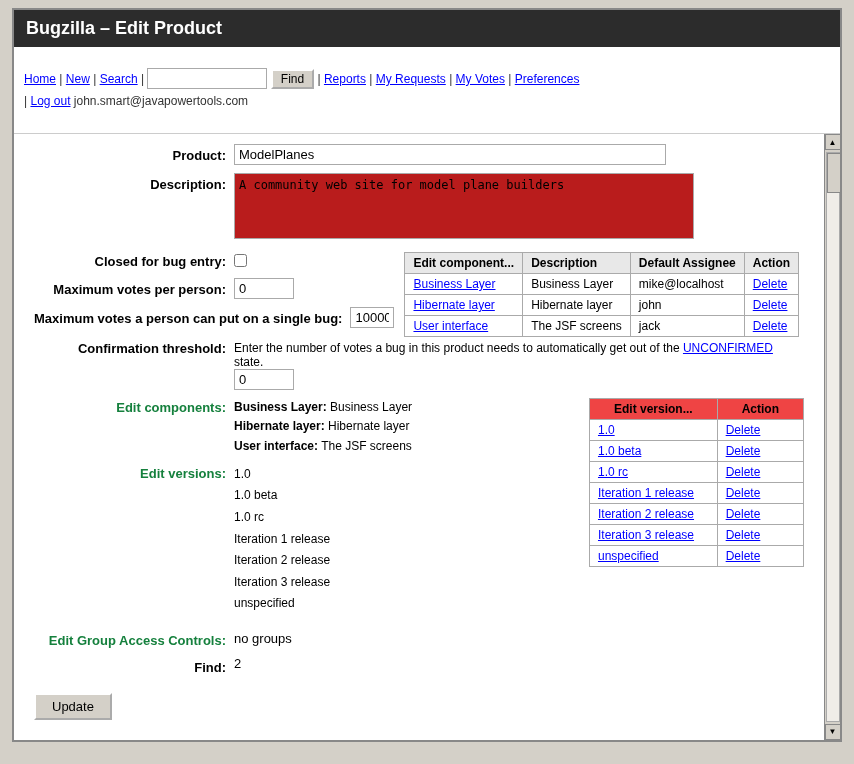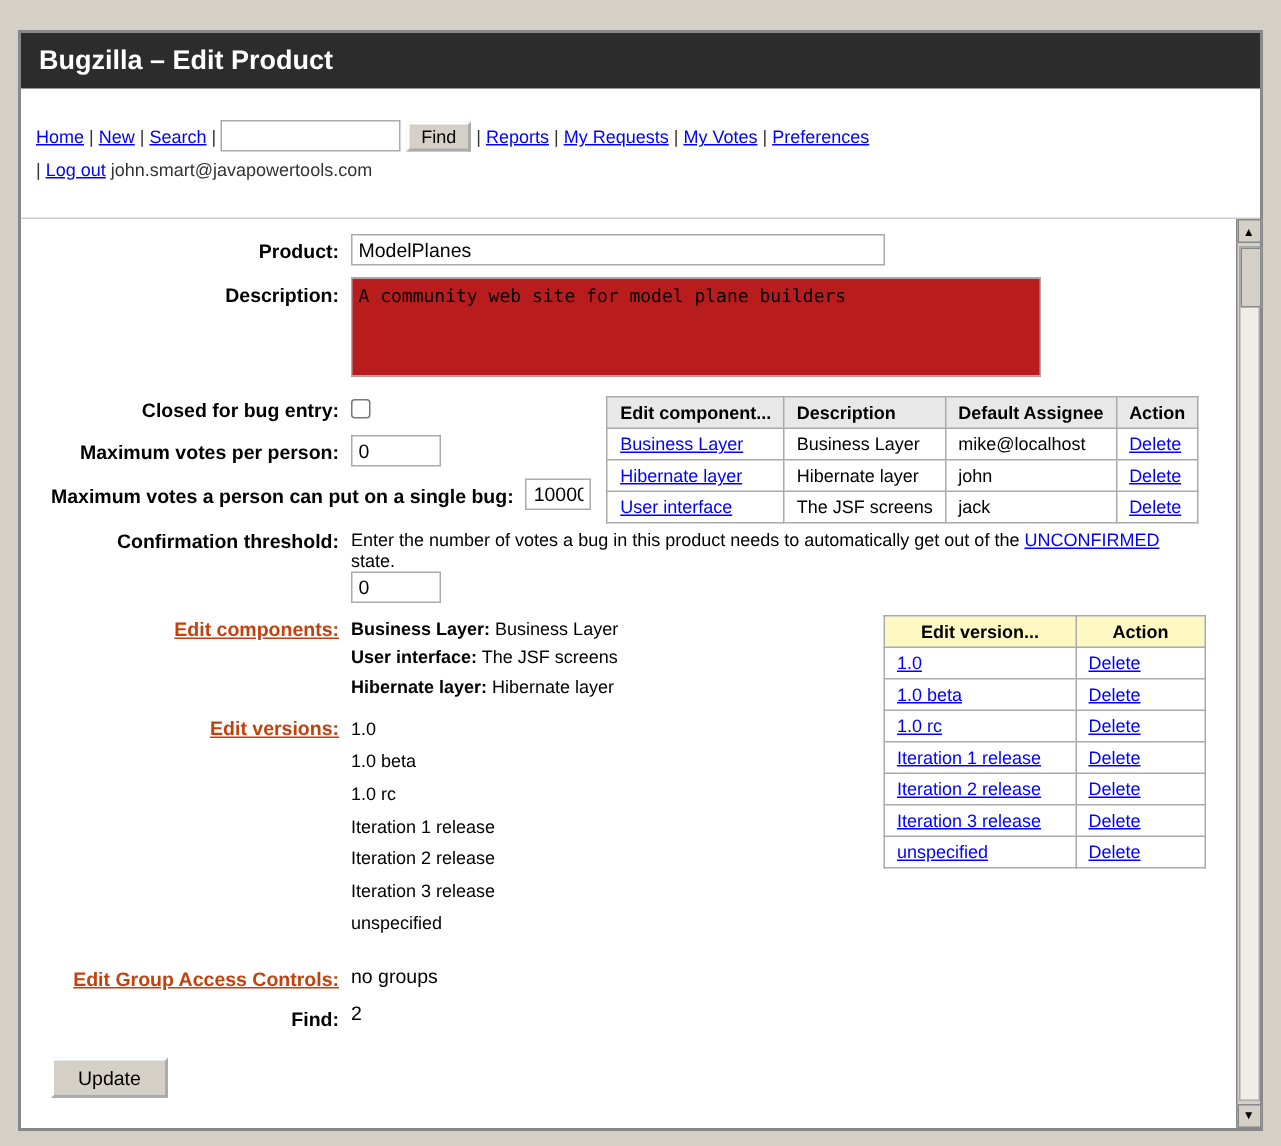--- a/index.html
+++ b/index.html
@@ -4,21 +4,21 @@
   <style>
     * { box-sizing: border-box; margin: 0; padding: 0; }
     body {
       font-family: Arial, sans-serif;
       font-size: 13px;
       background: #d4d0c8;
       width: 854px;
     }
     .window {
       width: 830px;
-      margin: 20px auto;
+      margin: 8px auto;
       border: 2px solid #888;
       background: #fff;
     }
     .title-bar {
       background: #2c2c2c;
       color: #fff;
       font-size: 18px;
       font-weight: bold;
       padding: 8px 12px;
     }
@@ -124,21 +124,21 @@
       background: #fff;
     }
     .components-table td a { color: #00f; text-decoration: underline; cursor: pointer; }
 
     
     .versions-table {
       border-collapse: collapse;
       font-size: 12px;
     }
     .versions-table th {
-      background: #fef9c3;
+      background: #ef4444;
       border: 1px solid #aaa;
       padding: 3px 24px;
       text-align: left;
       font-weight: bold;
     }
     .versions-table td {
       border: 1px solid #aaa;
       padding: 3px 8px;
       background: #fff;
     }
@@ -153,22 +153,21 @@
 
     .edit-components-label {
       text-align: right;
       font-weight: bold;
       min-width: 200px;
       padding-right: 8px;
       padding-top: 2px;
       font-size: 13px;
     }
     .edit-components-label a {
-      color: #c2410c;
-      text-decoration: underline;
+      color: #15803d;
       cursor: pointer;
     }
 
     .component-item { font-size: 12px; line-height: 1.6; }
     .component-item b { font-weight: bold; }
 
     .version-list { font-size: 12px; line-height: 1.8; }
 
     .update-btn {
       background: #d4d0c8;
@@ -222,21 +221,21 @@
     <span>john.smart@javapowertools.com</span>
   </div>
 
   <div class="scrollbar-area">
     <div class="content">
 
       
       <div class="form-row">
         <div class="form-label">Product:</div>
         <div class="form-value">
-          <input type="text" style="width: 356px;" value="ModelPlanes">
+          <input type="text" style="width: 432px;" value="ModelPlanes">
         </div>
       </div>
 
       
       <div class="form-row">
         <div class="form-label">Description:</div>
         <div class="form-value">
           <textarea rows="4" style="width: 460px;">A community web site for model plane builders</textarea>
         </div>
       </div>
@@ -318,24 +317,24 @@
 
           <div class="form-row">
             <div class="edit-components-label">
               <a>Edit components:</a>
             </div>
             <div class="form-value">
               <div class="component-item">
                 <b>Business Layer:</b> Business Layer
               </div>
               <div class="component-item">
-                <b>User interface:</b> The JSF screens
+                <b>Hibernate layer:</b> Hibernate layer
               </div>
               <div class="component-item">
-                <b>Hibernate layer:</b> Hibernate layer
+                <b>User interface:</b> The JSF screens
               </div>
             </div>
           </div>
 
           <div class="form-row">
             <div class="edit-components-label">
               <a>Edit versions:</a>
             </div>
             <div class="form-value">
               <div class="version-list" id="version-list">

